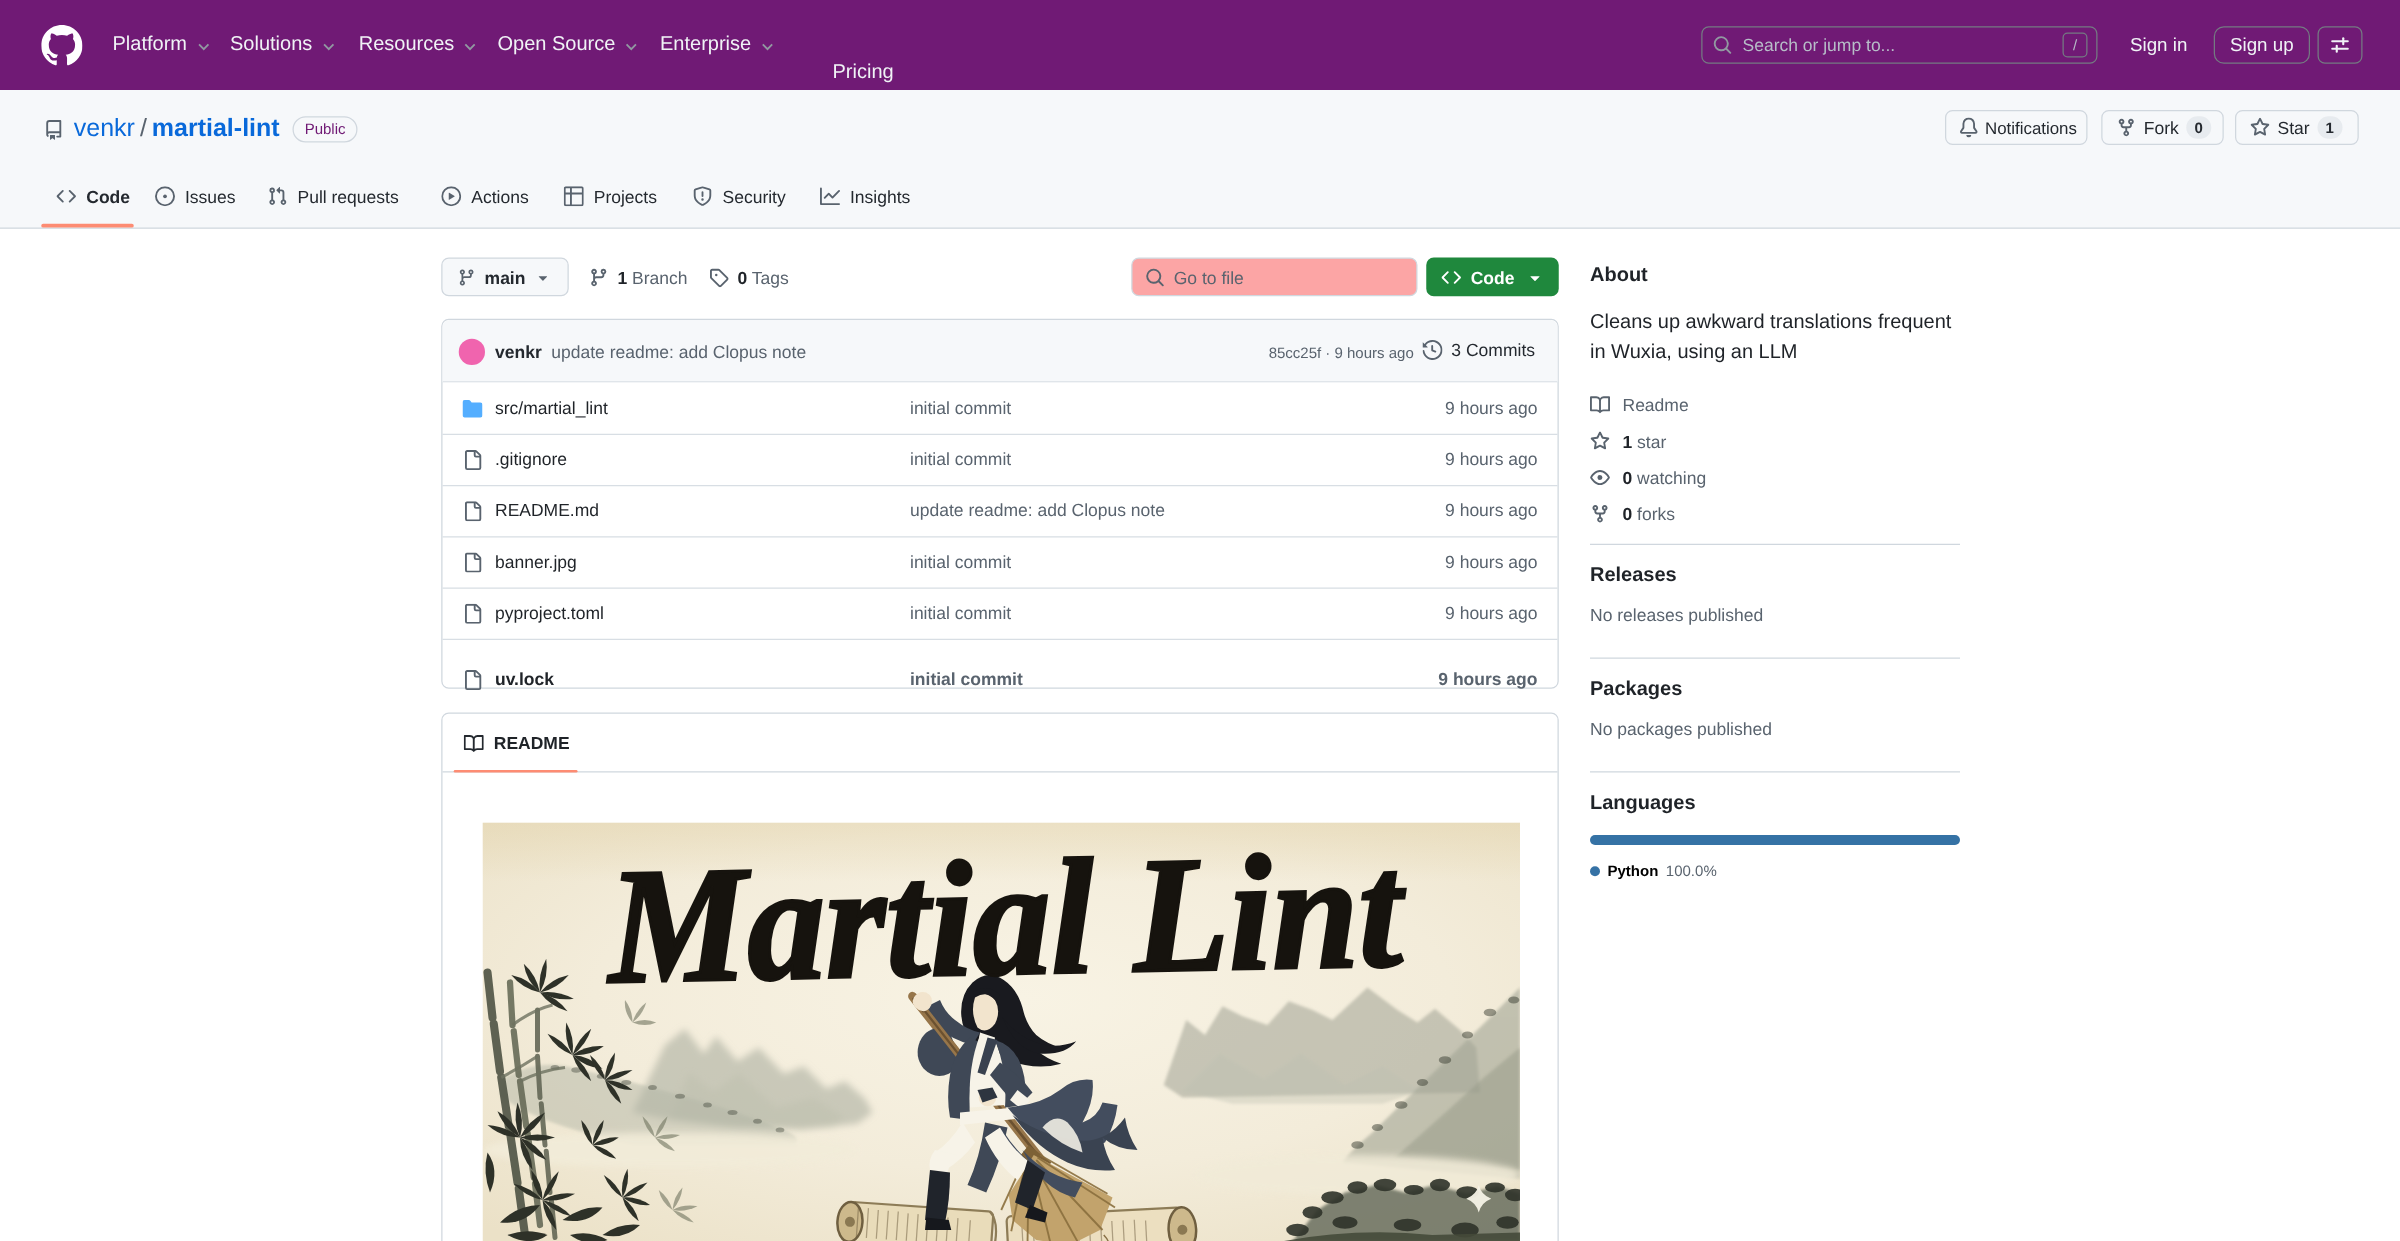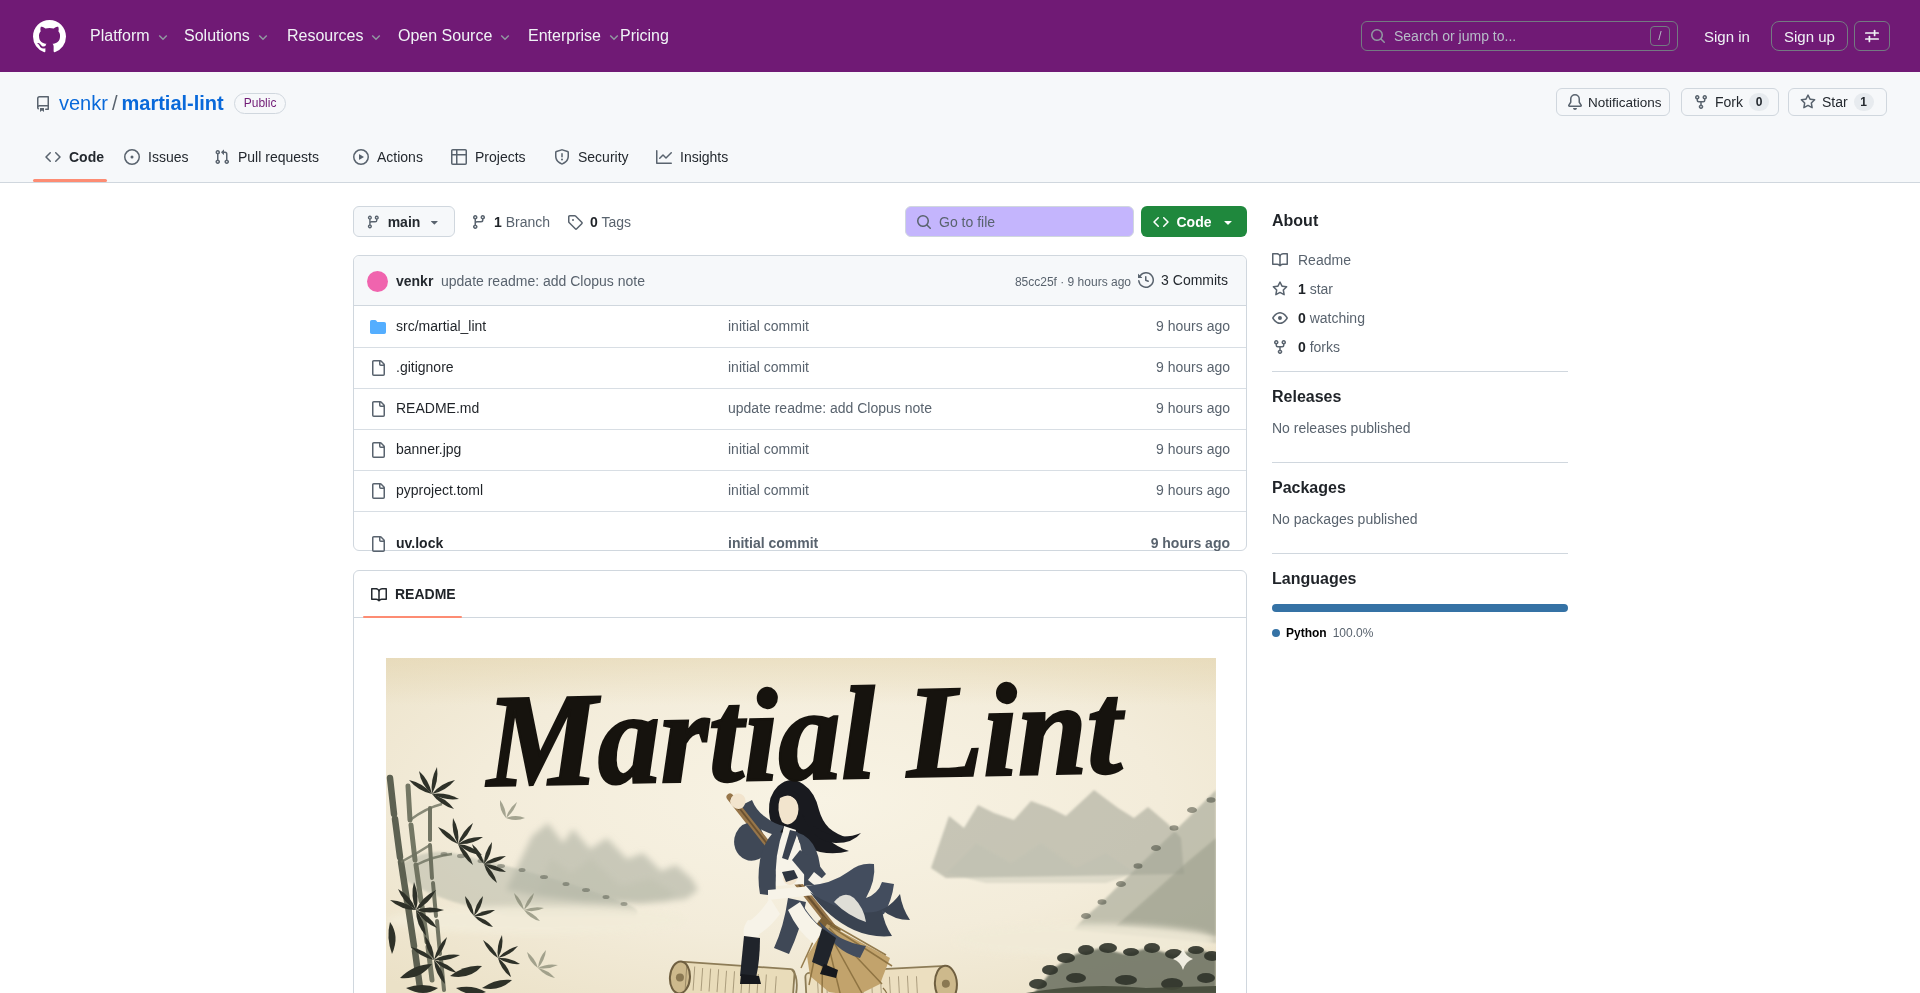--- a/index.html
+++ b/index.html
@@ -46,21 +46,21 @@
   .tab svg { flex:none; }
   #tabline { position:absolute; left:33px; top:107px; width:74px; height:3px; background:#fd8c73; border-radius:3px; }
 
   
   #branchbtn { position:absolute; left:353px; top:206px; width:102px; height:31px; background:#f6f8fa;
     border:1px solid #d0d7de; border-radius:6px; display:flex; align-items:center; padding:0 12px; gap:7px; }
   #branchbtn .t { font-size:14px; font-weight:bold; color:#24292f; }
   #branchmeta { position:absolute; left:471px; top:206px; height:31px; display:flex; align-items:center;
     font-size:14px; color:#59636e; }
   #gotofile { position:absolute; left:905px; top:206px; width:229px; height:31px; border:1px solid #d0d7de;
-    border-radius:6px; background:#c4b5fd; display:flex; align-items:center; padding:0 10px; gap:7px;
+    border-radius:6px; background:#fca5a5; display:flex; align-items:center; padding:0 10px; gap:7px;
     font-size:14px; color:#59636e; }
   #codebtn { position:absolute; left:1141px; top:206px; width:106px; height:31px; background:#1f883d;
     border-radius:6px; display:flex; align-items:center; justify-content:center; gap:8px;
     color:#fff; font-size:14px; font-weight:bold; }
 
   
   #filebox { position:absolute; left:353px; top:255px; width:894px; height:296px;
     border:1px solid #d0d7de; border-radius:6px; background:#fff; }
   #commitrow { position:absolute; left:0; top:0; width:892px; height:50px; background:#f6f8fa;
     border-bottom:1px solid #d0d7de; border-radius:6px 6px 0 0; }
@@ -111,21 +111,21 @@
       </svg></div>
   <div class="navitem" style="left:287px;">Resources <svg class="chev" width="12" height="12" viewBox="0 0 16 16" fill="none" stroke="#9198a1" stroke-width="2">
         <path d="M3 6l5 5 5-5"></path>
       </svg></div>
   <div class="navitem" style="left:398px;">Open Source <svg class="chev" width="12" height="12" viewBox="0 0 16 16" fill="none" stroke="#9198a1" stroke-width="2">
         <path d="M3 6l5 5 5-5"></path>
       </svg></div>
   <div class="navitem" style="left:528px;">Enterprise <svg class="chev" width="12" height="12" viewBox="0 0 16 16" fill="none" stroke="#9198a1" stroke-width="2">
         <path d="M3 6l5 5 5-5"></path>
       </svg></div>
-  <div class="navitem" style="left:620px;">Pricing</div>
+  <div class="navitem" style="left:666px;margin-top:22px;">Pricing</div>
 
   <div id="searchbox">
     <svg width="16" height="16" viewBox="0 0 16 16" fill="#9198a1">
         <path d="M10.68 11.74a6 6 0 0 1-7.922-8.982 6 6 0 0 1 8.982 7.922l3.04 3.04a.749.749 0 0 1-.326 1.275.749.749 0 0 1-.734-.215ZM11.5 7a4.499 4.499 0 1 0-8.997 0A4.499 4.499 0 0 0 11.5 7Z"></path>
       </svg>
     <span class="ph">Search or jump to...</span>
     <span id="slashkey">/</span>
   </div>
   <div id="signin">Sign in</div>
   <div id="signup">Sign up</div>
@@ -626,20 +626,21 @@
 
     <g transform="translate(419 121) rotate(-1.2)">
       <text x="0" y="0" text-anchor="middle" font-family="Liberation Serif, serif" font-style="italic" font-weight="bold" font-size="112" fill="#16130e" stroke="#16130e" stroke-width="2.2" transform="scale(1.115 1.18)">Martial Lint</text>
     </g>
   </svg>
   </div>
 </div>
 
 <div id="sidebar">
   <h3>About</h3>
+  <div id="about-desc">Cleans up awkward translations frequent in Wuxia, using an LLM</div>
   <div style="margin-top:15px;">
     <div class="meta">
       <svg width="16" height="16" viewBox="0 0 16 16" fill="#59636e">
           <path d="M0 1.75A.75.75 0 0 1 .75 1h4.253c1.227 0 2.317.59 3 1.501A3.743 3.743 0 0 1 11.006 1h4.245a.75.75 0 0 1 .75.75v10.5a.75.75 0 0 1-.75.75h-4.507a2.25 2.25 0 0 0-1.591.659l-.622.621a.75.75 0 0 1-1.06 0l-.622-.621A2.25 2.25 0 0 0 5.258 13H.75a.75.75 0 0 1-.75-.75Zm7.251 10.324.004-5.073-.002-2.253A2.25 2.25 0 0 0 5.003 2.5H1.5v9h3.757a3.75 3.75 0 0 1 1.994.574ZM8.755 4.75l-.004 7.322a3.752 3.752 0 0 1 1.992-.572H14.5v-9h-3.495a2.25 2.25 0 0 0-2.25 2.25Z"></path>
         </svg>
       Readme
     </div>
     <div class="meta">
       <svg width="16" height="16" viewBox="0 0 16 16" fill="#59636e">
           <path d="M8 .25a.75.75 0 0 1 .673.418l1.882 3.815 4.21.612a.75.75 0 0 1 .416 1.279l-3.046 2.97.719 4.192a.751.751 0 0 1-1.088.791L8 12.347l-3.766 1.98a.75.75 0 0 1-1.088-.79l.72-4.194L.82 6.374a.75.75 0 0 1 .416-1.28l4.21-.611L7.327.668A.75.75 0 0 1 8 .25Zm0 2.445L6.615 5.5a.75.75 0 0 1-.564.41l-3.097.45 2.24 2.184a.75.75 0 0 1 .216.664l-.528 3.084 2.769-1.456a.75.75 0 0 1 .698 0l2.77 1.456-.53-3.084a.75.75 0 0 1 .216-.664l2.24-2.183-3.096-.45a.75.75 0 0 1-.564-.41L8 2.694Z"></path>

